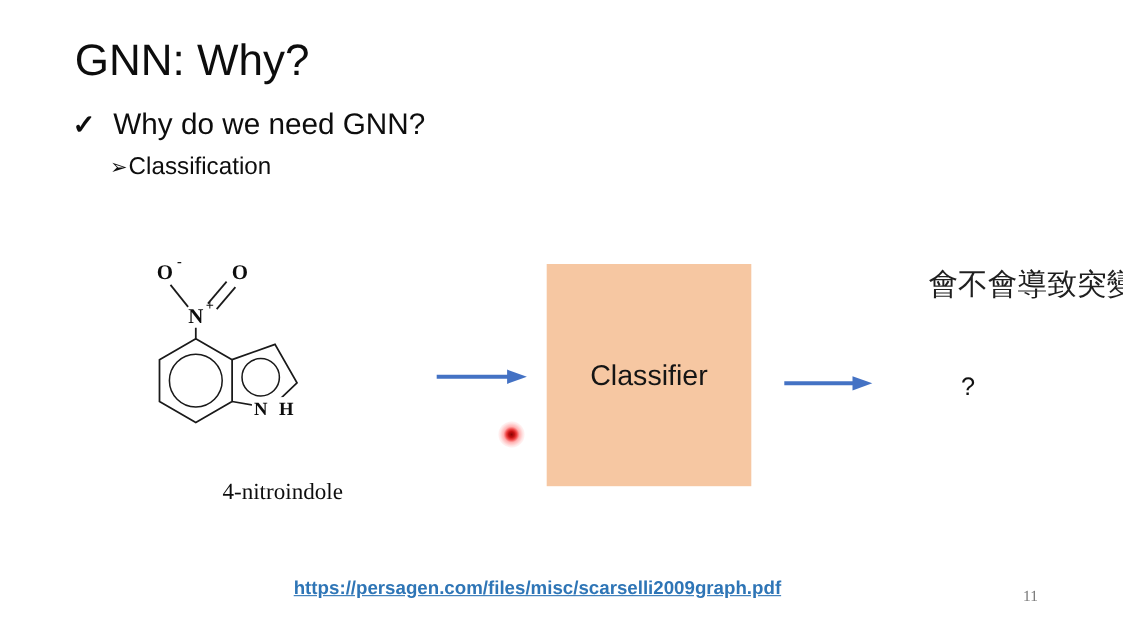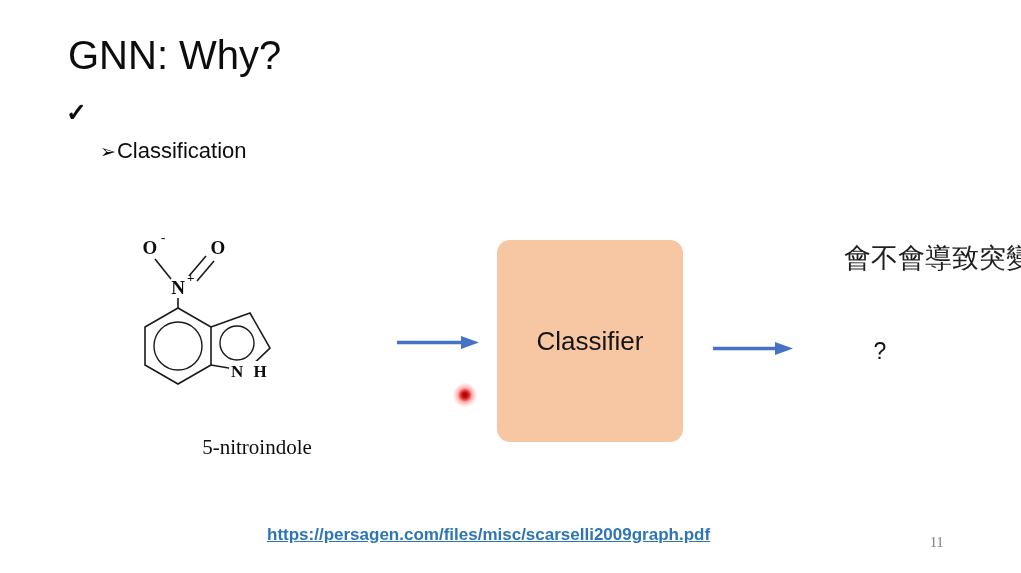--- a/index.html
+++ b/index.html
@@ -35,21 +35,21 @@
     text-align:center;
     font-family:"Liberation Serif",serif;
     font-size:21px;color:#0d0d0d;
   }
   .arrow-svg{position:absolute;}
   .arrow-left{left:396px;top:334px;}
   .arrow-right{left:712px;top:340px;}
   .classifier-box{
     position:absolute;left:497px;top:240px;width:186px;height:202px;
     background:#F6C7A2;
-    display:flex;align-items:center;justify-content:center;border-radius:13px;
+    display:flex;align-items:center;justify-content:center;
   }
   .classifier-box span{font-size:26px;color:#151515;}
   .laser-dot{
     position:absolute;left:453px;top:383px;width:24px;height:24px;border-radius:50%;
     background:radial-gradient(circle,
       #8a0505 0%, #c41212 16%, #ef4444 28%,
       rgba(255,110,110,0.55) 42%, rgba(255,150,150,0.22) 62%,
       rgba(255,255,255,0) 78%);
   }
   .cjk-text{
@@ -77,20 +77,21 @@
 </style>
 </head>
 <body>
 
 <div class="slide">
 
   <h1 class="title">GNN: Why?</h1>
 
   <div class="bullet1">
     <span class="check">✓</span>
+    <span>Why do we need GNN?</span>
   </div>
 
   <div class="bullet2">
     <span class="tri">➢</span>
     <span>Classification</span>
   </div>
 
   <svg class="mol-svg" width="180" height="180" viewBox="0 0 180 180">
 
     <polygon points="50,86 83,105 83,143 50,162 17,143 17,105" fill="none" stroke="#1a1a1a" stroke-width="1.6"></polygon>
@@ -107,21 +108,21 @@
     <line x1="61" y1="54" x2="78" y2="34" stroke="#1a1a1a" stroke-width="1.6"></line>
     <line x1="69" y1="59" x2="86" y2="39" stroke="#1a1a1a" stroke-width="1.6"></line>
 
     <text class="atom" x="22" y="32" font-size="19" text-anchor="middle">O</text>
     <text class="atom" x="33" y="20" font-size="13">-</text>
     <text class="atom" x="90" y="32" font-size="19" text-anchor="middle">O</text>
     <text class="atom" x="50" y="72" font-size="19" text-anchor="middle">N</text>
     <text class="atom" x="59" y="60" font-size="13">+</text>
   </svg>
 
-  <div class="mol-label">5-nitroindole</div>
+  <div class="mol-label">4-nitroindole</div>
 
   <svg class="arrow-svg arrow-left" width="84" height="17" viewBox="0 0 84 17">
     <line x1="1" y1="8.5" x2="67" y2="8.5" stroke="#4472C4" stroke-width="3.6"></line>
     <polygon points="65,2 83,8.5 65,15" fill="#4472C4"></polygon>
   </svg>
 
   <div class="classifier-box">
     <span>Classifier</span>
   </div>
 

